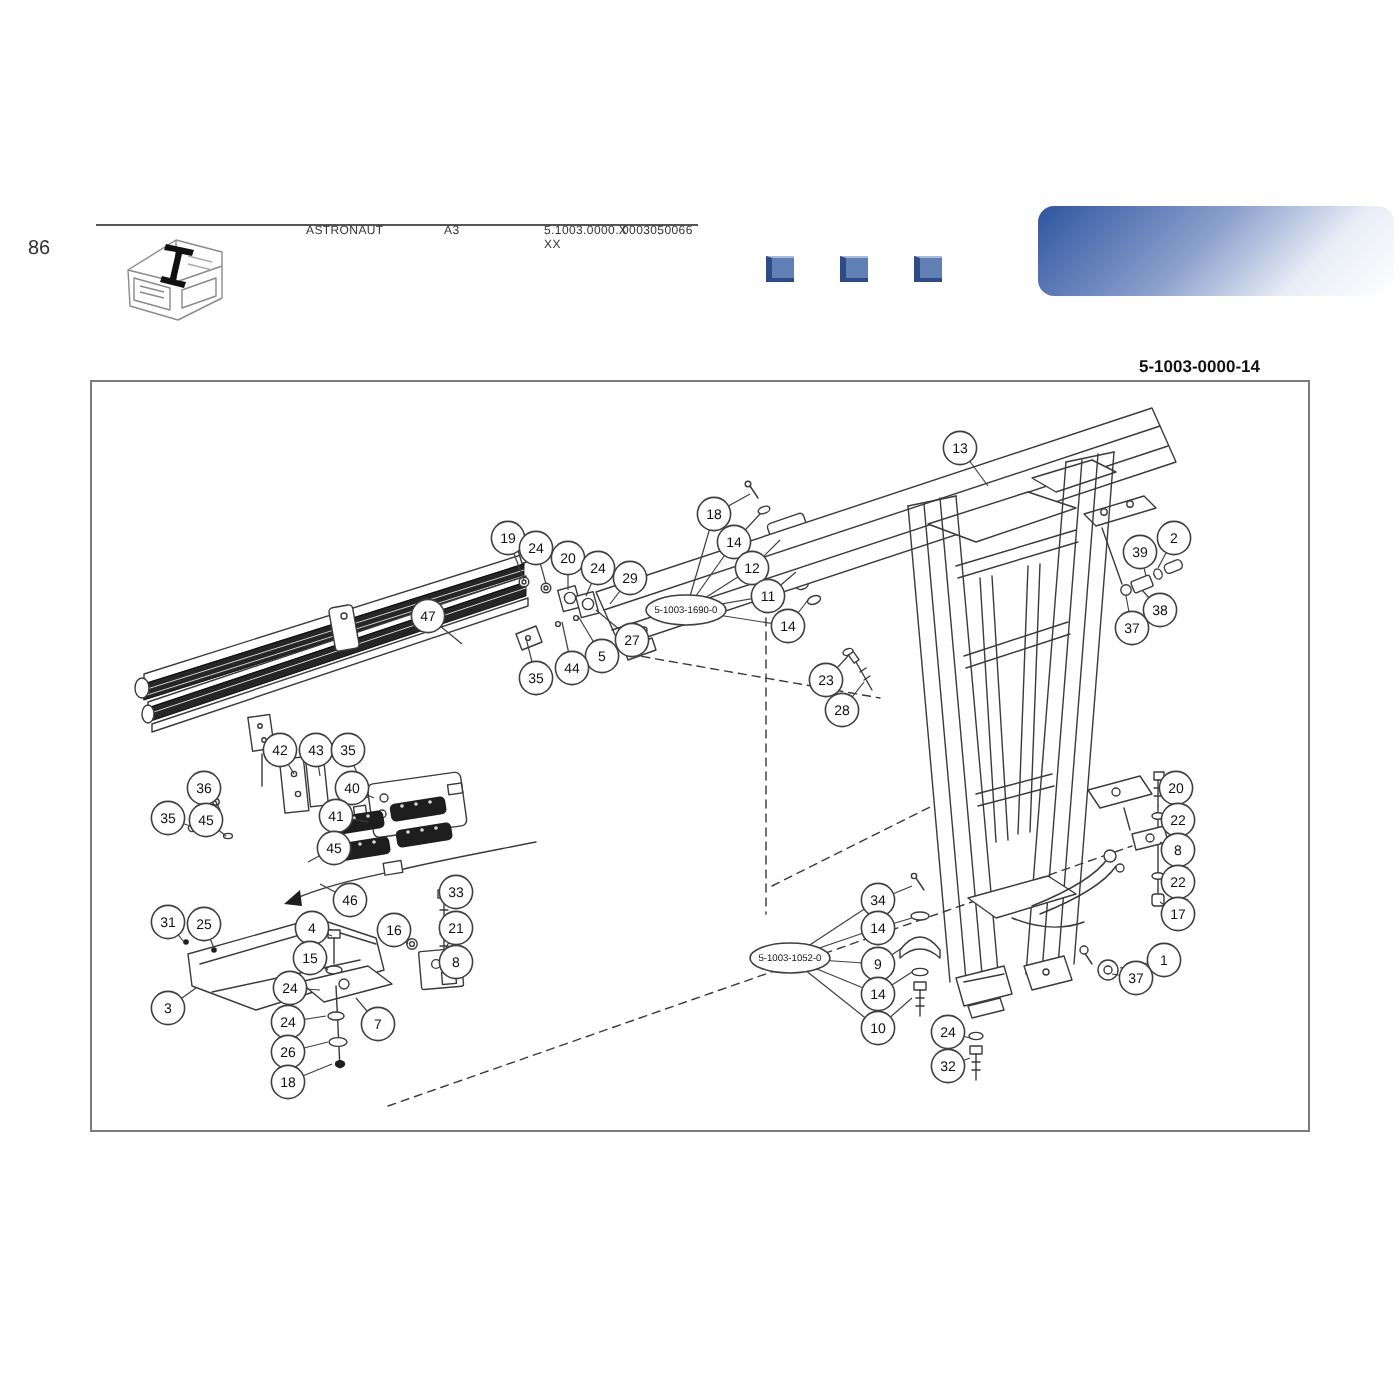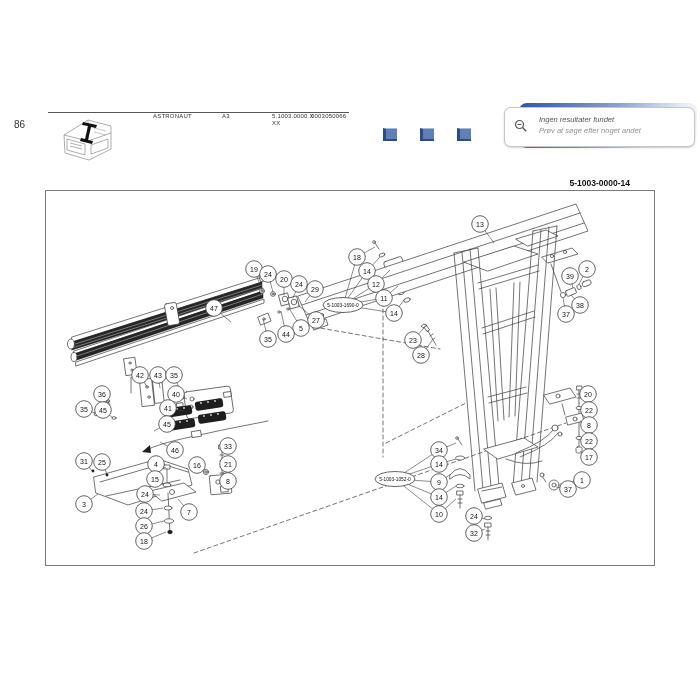--- a/index.html
+++ b/index.html
@@ -74,31 +74,20 @@
     <div>5.1003.0000.X</div>
     <div>XX</div>
   </div>
   <div class="abs hcell" id="h-doc">0003050066</div>
 
   <div class="abs marker" style="left:383px;"></div>
   <div class="abs marker" style="left:420px;"></div>
   <div class="abs marker" style="left:457px;"></div>
 
   <div class="abs" id="banner"></div>
-  <div class="abs" id="searchbox">
-    <span id="search-icon">
-      <svg width="14" height="14" viewBox="0 0 14 14">
-        <circle cx="5.5" cy="5.5" r="4" fill="none" stroke="#555" stroke-width="1.2"></circle>
-        <line x1="3.6" y1="5.5" x2="7.4" y2="5.5" stroke="#555" stroke-width="1.1"></line>
-        <line x1="8.6" y1="8.6" x2="12.2" y2="12.2" stroke="#555" stroke-width="1.4"></line>
-      </svg>
-    </span>
-    <div id="search-title">Ingen resultater fundet</div>
-    <div id="search-sub">Prøv at søge efter noget andet</div>
-  </div>
 
   <div class="abs" id="diagram-code">5-1003-0000-14</div>
 
   <div class="abs" id="diagram-frame">
     <svg id="diagram-svg" width="608" height="374" viewBox="0 0 608 374">
       <g class="s">
 
         <path class="dash" d="M268,136 L394,158"></path>
         <path class="dash" d="M337,90 L337,266"></path>
         <path class="dash" d="M148,362 L520,232"></path>

